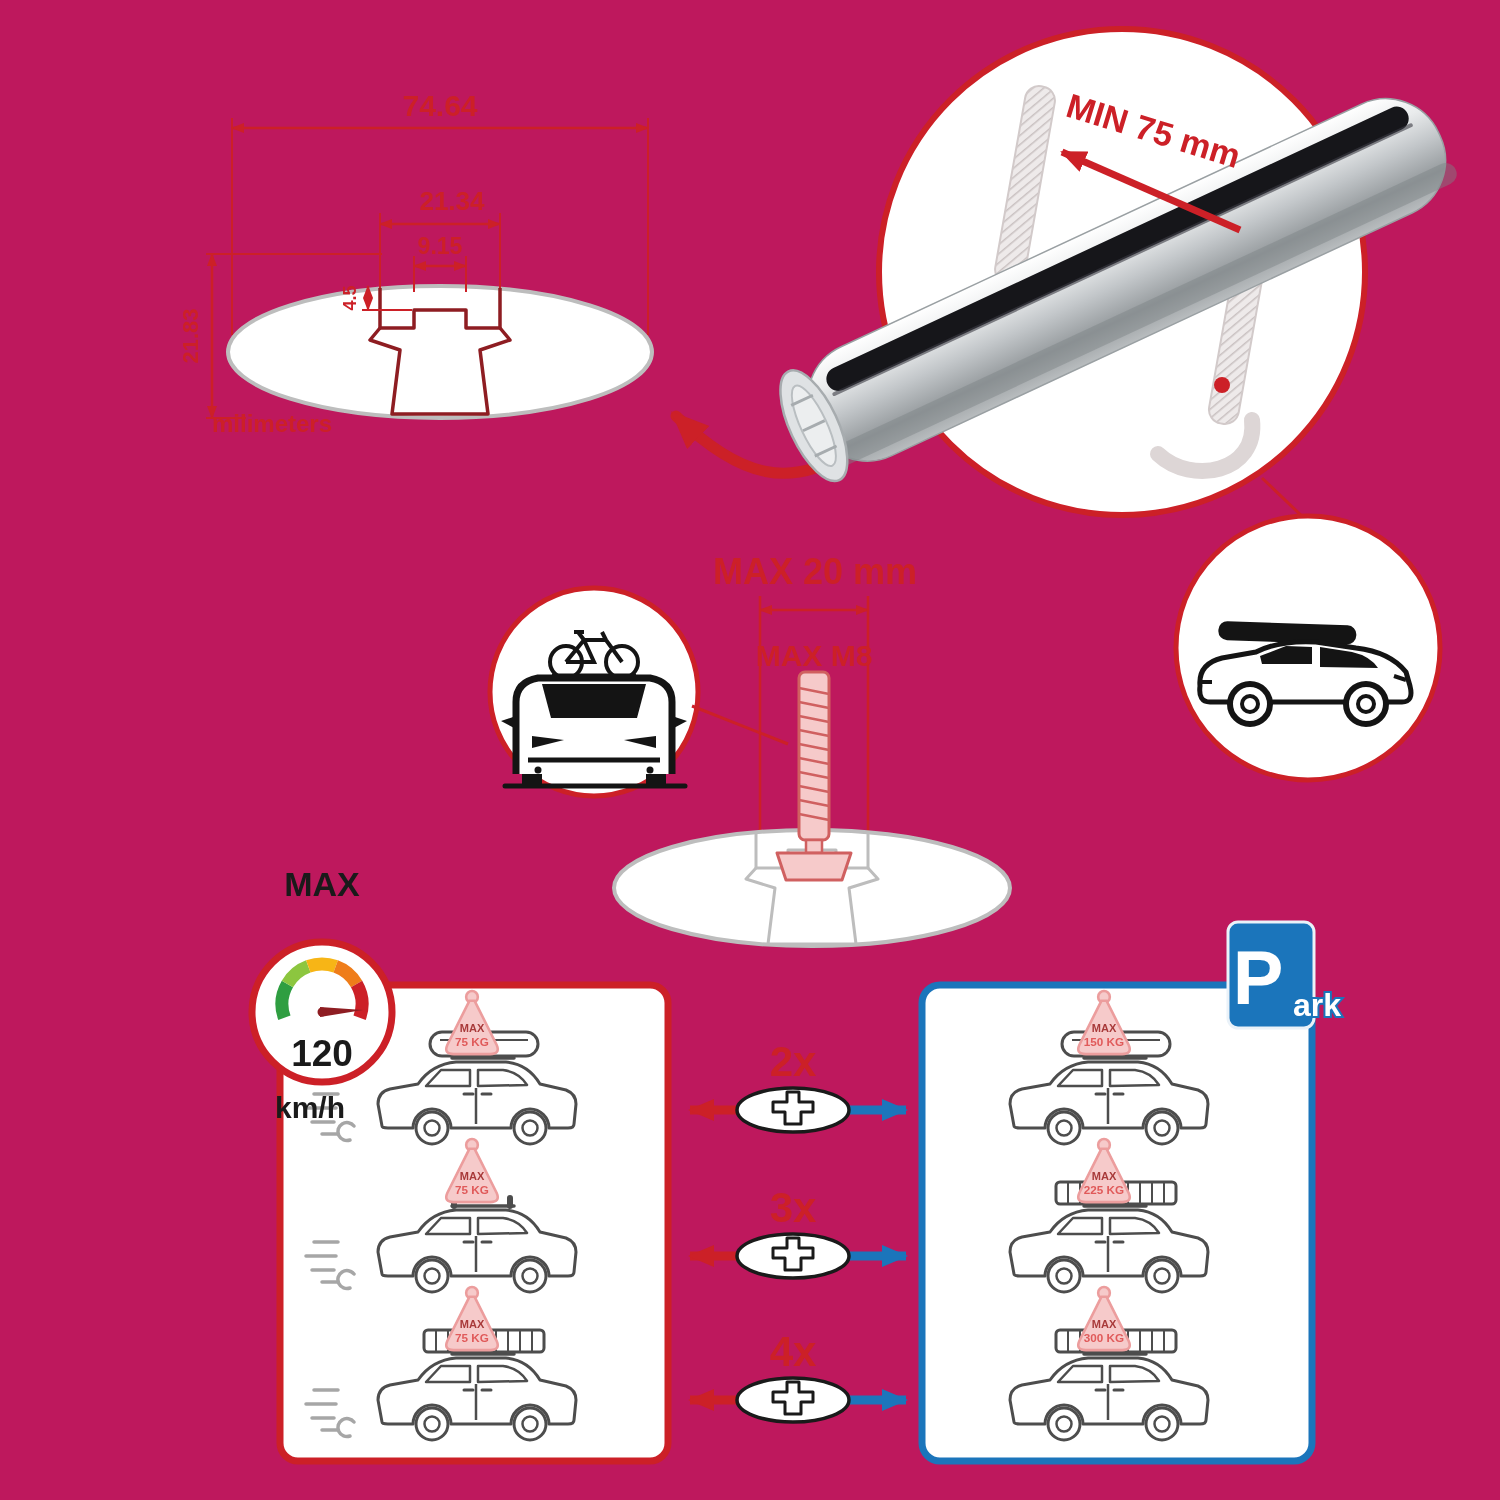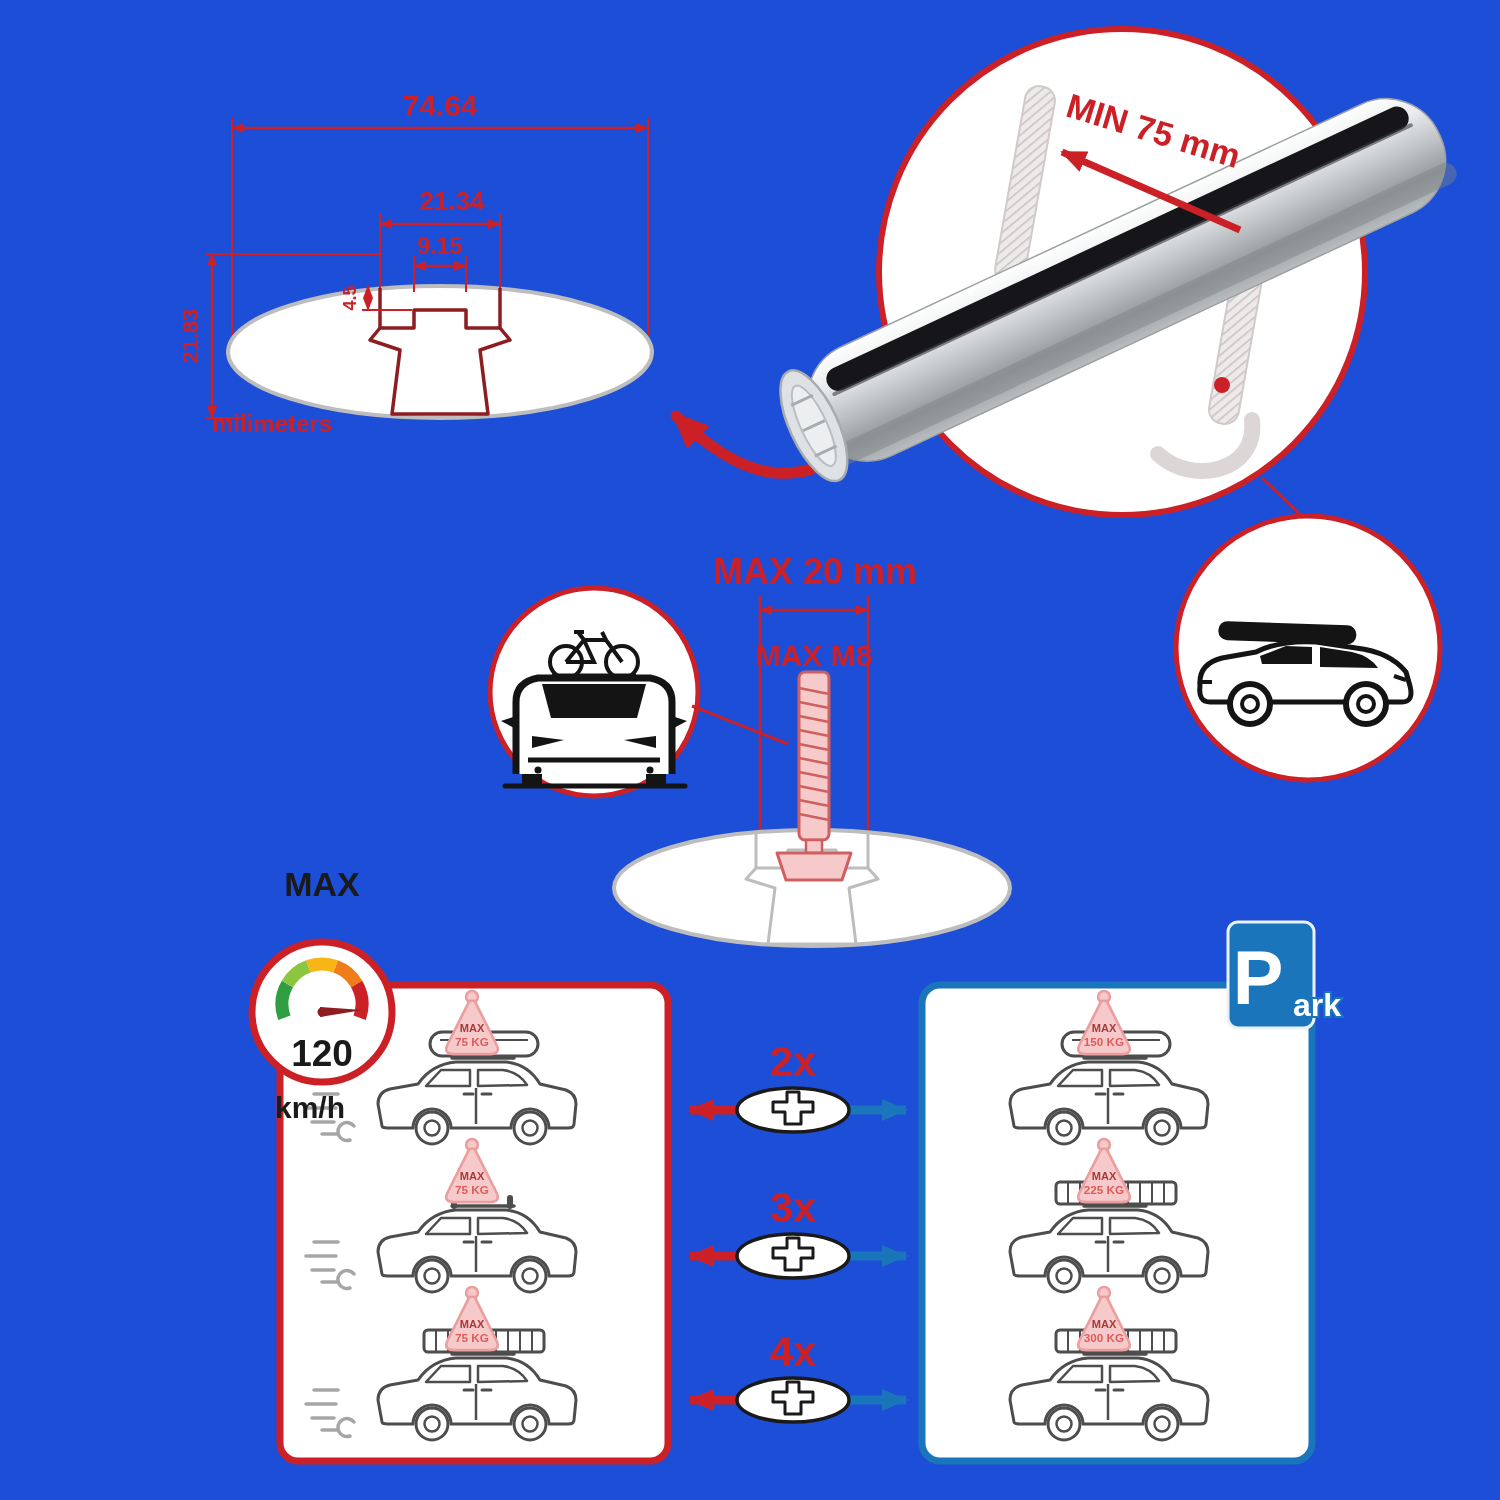--- a/index.html
+++ b/index.html
@@ -1,16 +1,16 @@
 <!DOCTYPE html>
 <html><head>
 <meta charset="utf-8">
 <style>
   html,body{margin:0;padding:0;background:#fff;}
-  .canvas{position:relative;width:1500px;height:1500px;background:#1d4ed8;overflow:hidden;}
+  .canvas{position:relative;width:1500px;height:1500px;background:#be185d;overflow:hidden;}
   svg{position:absolute;left:0;top:0;}
   text{font-family:"Liberation Sans", sans-serif;}
   .dim-label{fill:#cc2027;font-weight:bold;}
   .red-label{fill:#cc2027;font-weight:bold;}
   .black-label{fill:#1a1a1a;font-weight:bold;}
 </style>
 </head>
 <body>
 
 <div class="canvas">

